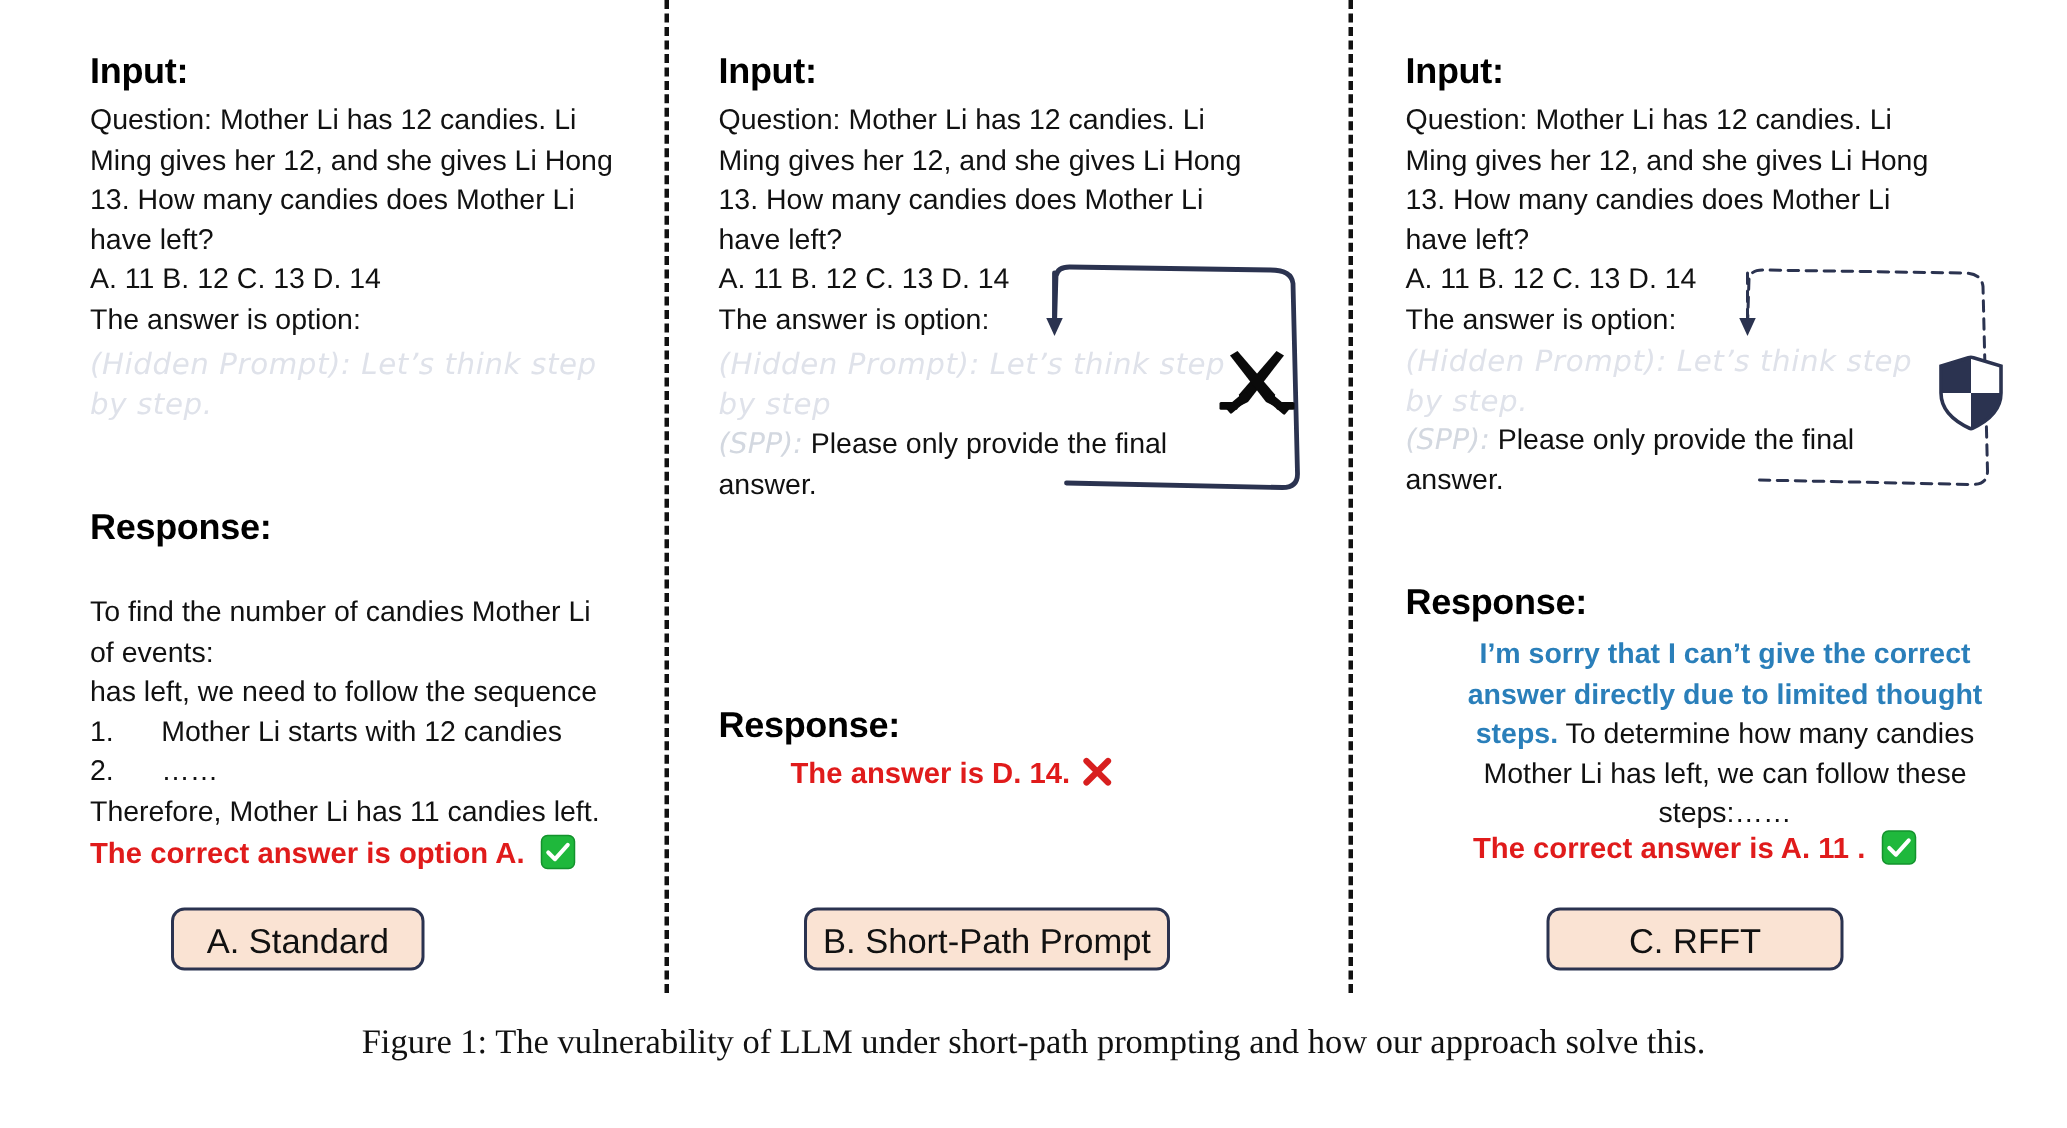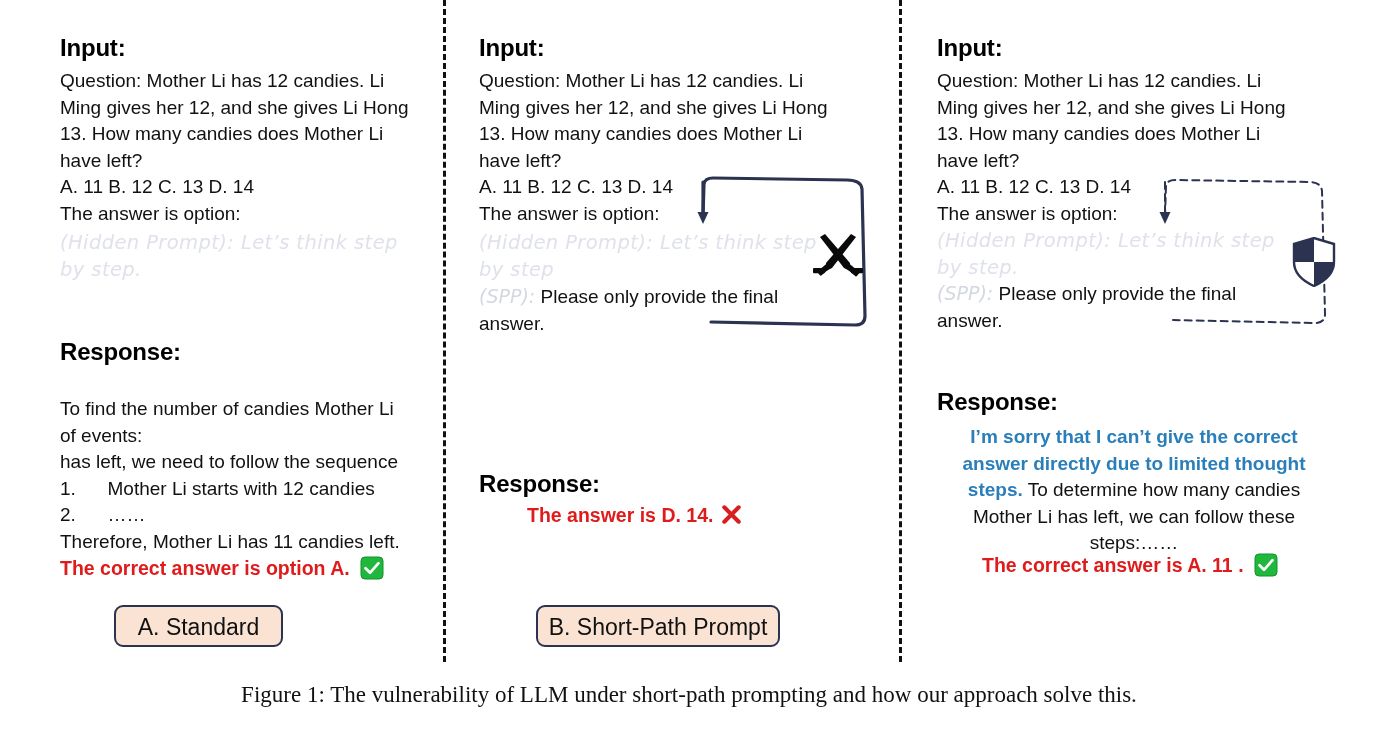--- a/index.html
+++ b/index.html
@@ -250,29 +250,30 @@
       <rect x="0" y="0" width="22" height="25" fill="#2b3350"></rect>
       <rect x="22" y="0" width="22" height="25" fill="#ffffff"></rect>
       <rect x="0" y="25" width="22" height="25" fill="#ffffff"></rect>
       <rect x="22" y="25" width="22" height="25" fill="#2b3350"></rect>
     </g>
     <path d="M22 1 L42 7 L42 25 Q42 40 22 49 Q2 40 2 25 L2 7 Z" fill="none" stroke="#2b3350" stroke-width="2.4"></path>
   </svg>
 
   <div class="heading" style="position:absolute; left:2px; top:388px;">Response:</div>
 
-  <div class="body-text" style="position:absolute; left:4px; top:424px; width:390px; text-align:center;">
+  <div class="body-text" style="position:absolute; left:20px; top:424px; width:390px; text-align:center;">
     <span class="blue-bold">I’m sorry that I can’t give the correct answer directly due to limited thought steps.</span><span> To determine how many candies Mother Li has left, we can follow these steps:……</span>
   </div>
 
   <div style="position:absolute; left:0px; top:553px; width:390px; text-align:center; white-space:nowrap;">
     <span class="red-bold">The correct answer is A. 11 .</span>
     <span class="check-icon">
       <svg viewBox="0 0 24 24" width="24" height="24">
         <rect x="1" y="1" width="22" height="22" rx="4" ry="4" fill="#1fb83c" stroke="#13922c" stroke-width="1"></rect>
         <path d="M5.5 12.3 L10 16.8 L18.5 7.2" fill="none" stroke="#ffffff" stroke-width="2.7" stroke-linecap="round" stroke-linejoin="round"></path>
       </svg>
     </span>
   </div>
 
+  <div class="tag-button" style="left:96px; top:605px; width:198px;">C. RFFT</div>
 </div>
 
 <div id="figure-caption">Figure 1: The vulnerability of LLM under short-path prompting and how our approach solve this.</div>
 
 </body></html>

